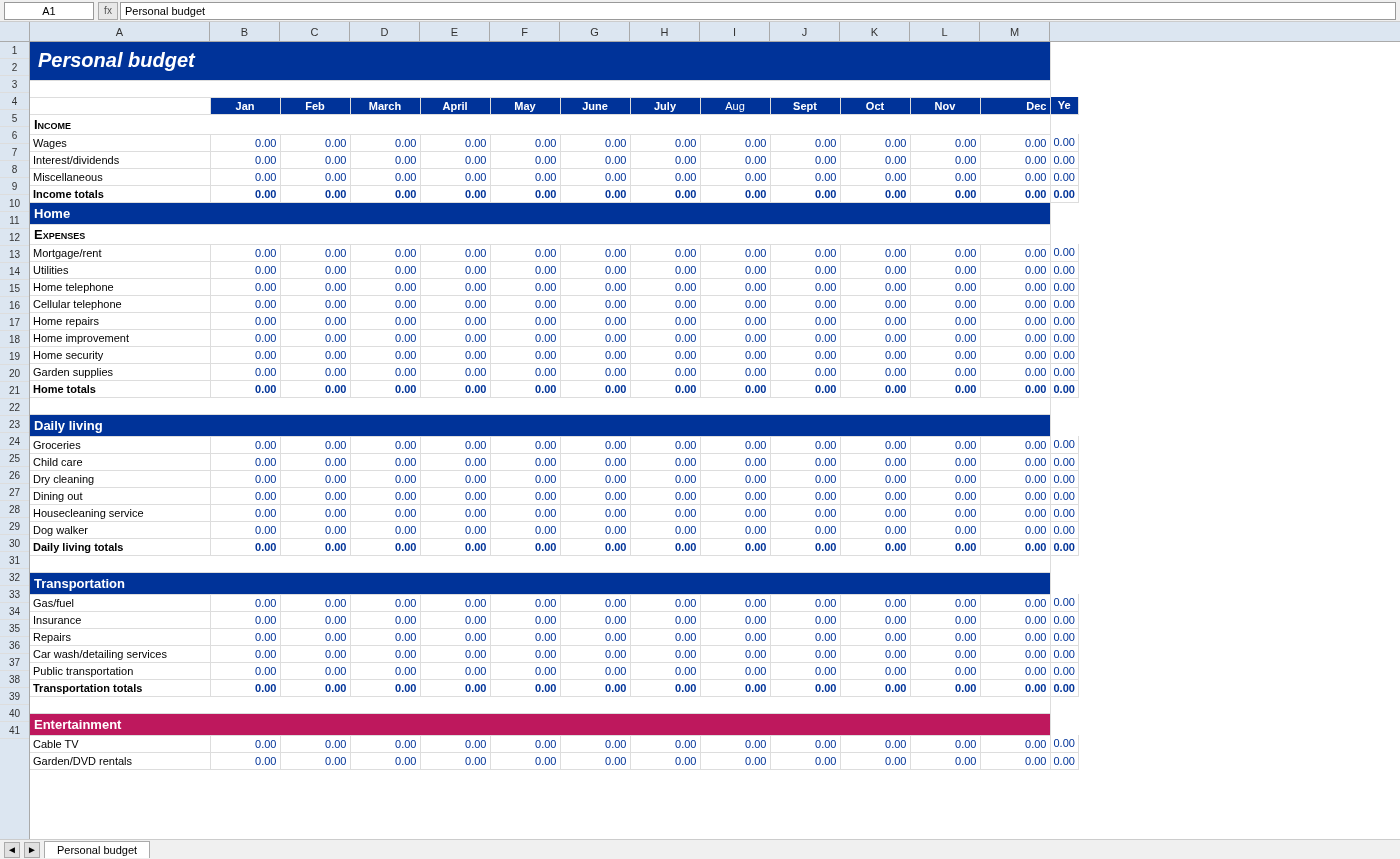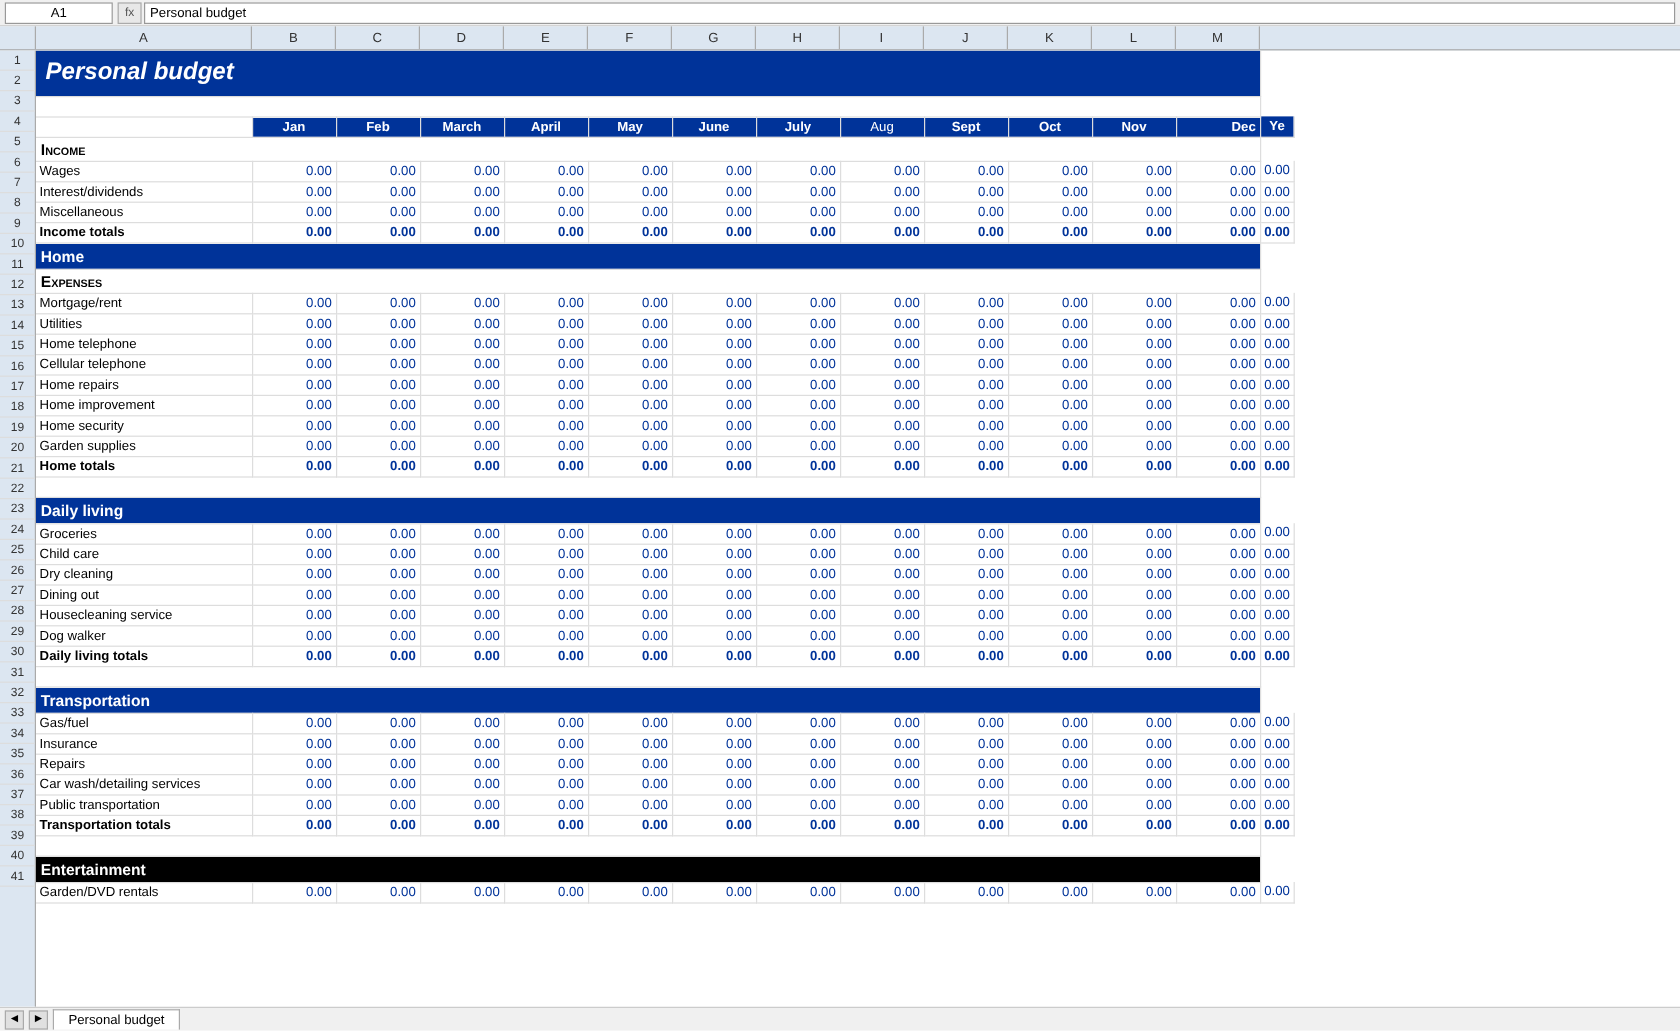--- a/index.html
+++ b/index.html
@@ -603,21 +603,37 @@
             <td style="color: rgb(0, 51, 153); text-align: right; font-weight: bold;">0.00</td>
             <td style="color: rgb(0, 51, 153); text-align: right; font-weight: bold;">0.00</td>
             <td style="color: rgb(0, 51, 153); text-align: right; font-weight: bold;">0.00</td>
             <td style="color: rgb(0, 51, 153); text-align: right; font-weight: bold;">0.00</td>
             <td style="color: rgb(0, 51, 153); text-align: right; font-weight: bold;">0.00</td>
           </tr>
           <tr class="empty-row">
             <td colspan="13"></td>
           </tr>
           <tr>
-            <td colspan="13" style="background: #000000; color: rgb(255, 255, 255); font-size: 13px; font-weight: bold; padding: 2px 4px; height: 22px;">Entertainment</td>
+            <td colspan="13" style="background: #be185d; color: rgb(255, 255, 255); font-size: 13px; font-weight: bold; padding: 2px 4px; height: 22px;">Entertainment</td>
+          </tr>
+          <tr class="data-row">
+            <td>Cable TV</td>
+            <td style="color: rgb(0, 51, 153); text-align: right;">0.00</td>
+            <td style="color: rgb(0, 51, 153); text-align: right;">0.00</td>
+            <td style="color: rgb(0, 51, 153); text-align: right;">0.00</td>
+            <td style="color: rgb(0, 51, 153); text-align: right;">0.00</td>
+            <td style="color: rgb(0, 51, 153); text-align: right;">0.00</td>
+            <td style="color: rgb(0, 51, 153); text-align: right;">0.00</td>
+            <td style="color: rgb(0, 51, 153); text-align: right;">0.00</td>
+            <td style="color: rgb(0, 51, 153); text-align: right;">0.00</td>
+            <td style="color: rgb(0, 51, 153); text-align: right;">0.00</td>
+            <td style="color: rgb(0, 51, 153); text-align: right;">0.00</td>
+            <td style="color: rgb(0, 51, 153); text-align: right;">0.00</td>
+            <td style="color: rgb(0, 51, 153); text-align: right;">0.00</td>
+            <td style="color: rgb(0, 51, 153); text-align: right;">0.00</td>
           </tr>
           <tr class="data-row">
             <td>Garden/DVD rentals</td>
             <td style="color: rgb(0, 51, 153); text-align: right;">0.00</td>
             <td style="color: rgb(0, 51, 153); text-align: right;">0.00</td>
             <td style="color: rgb(0, 51, 153); text-align: right;">0.00</td>
             <td style="color: rgb(0, 51, 153); text-align: right;">0.00</td>
             <td style="color: rgb(0, 51, 153); text-align: right;">0.00</td>
             <td style="color: rgb(0, 51, 153); text-align: right;">0.00</td>
             <td style="color: rgb(0, 51, 153); text-align: right;">0.00</td>

